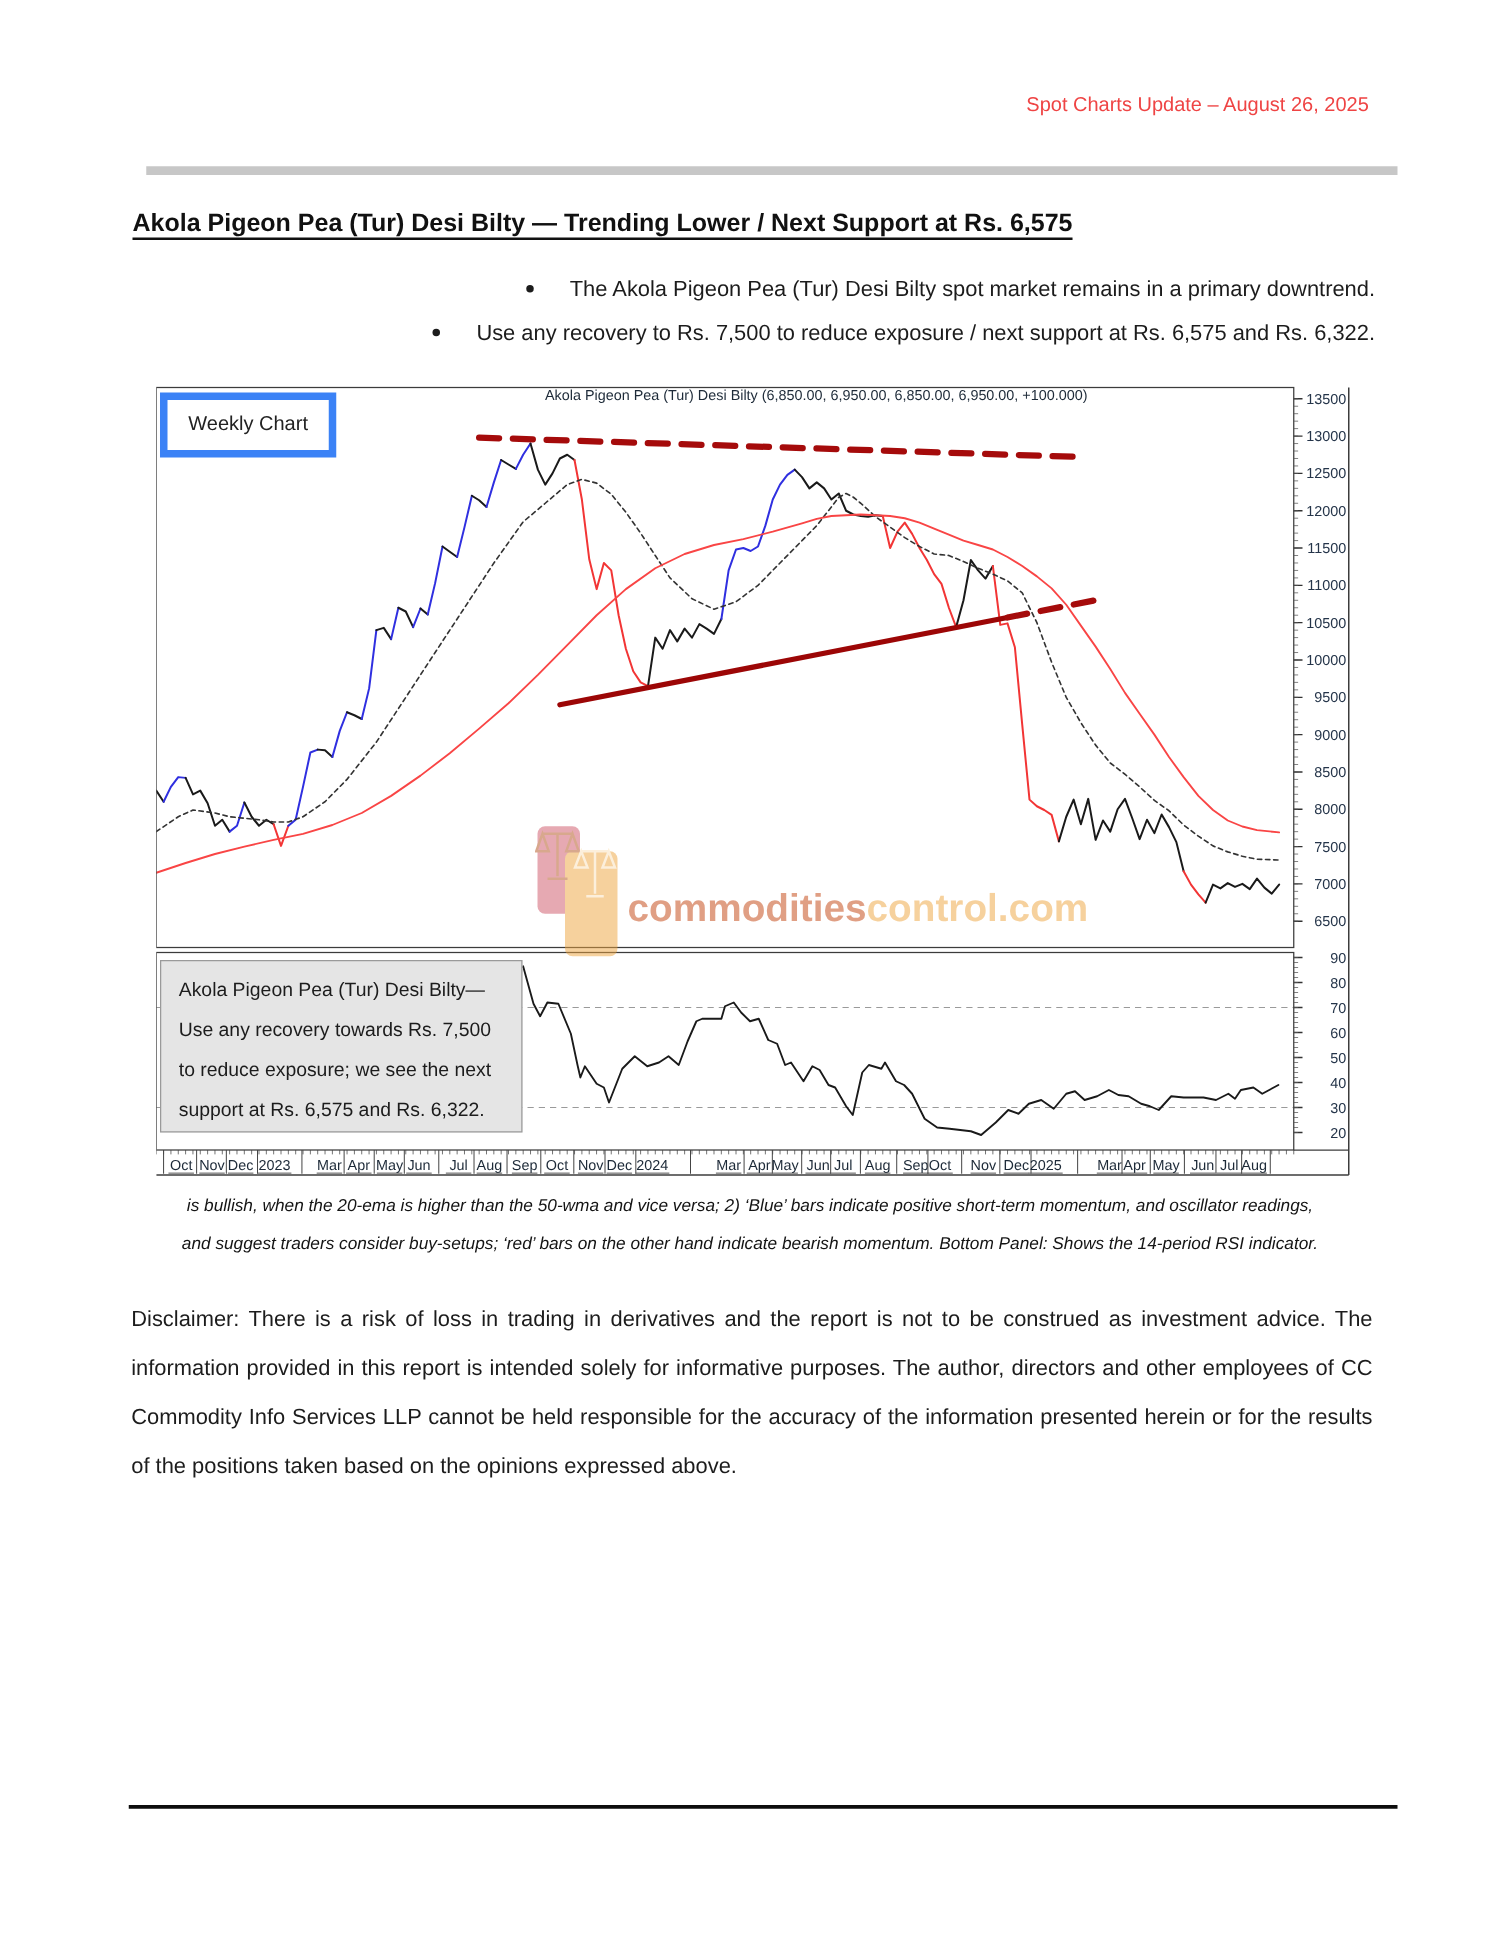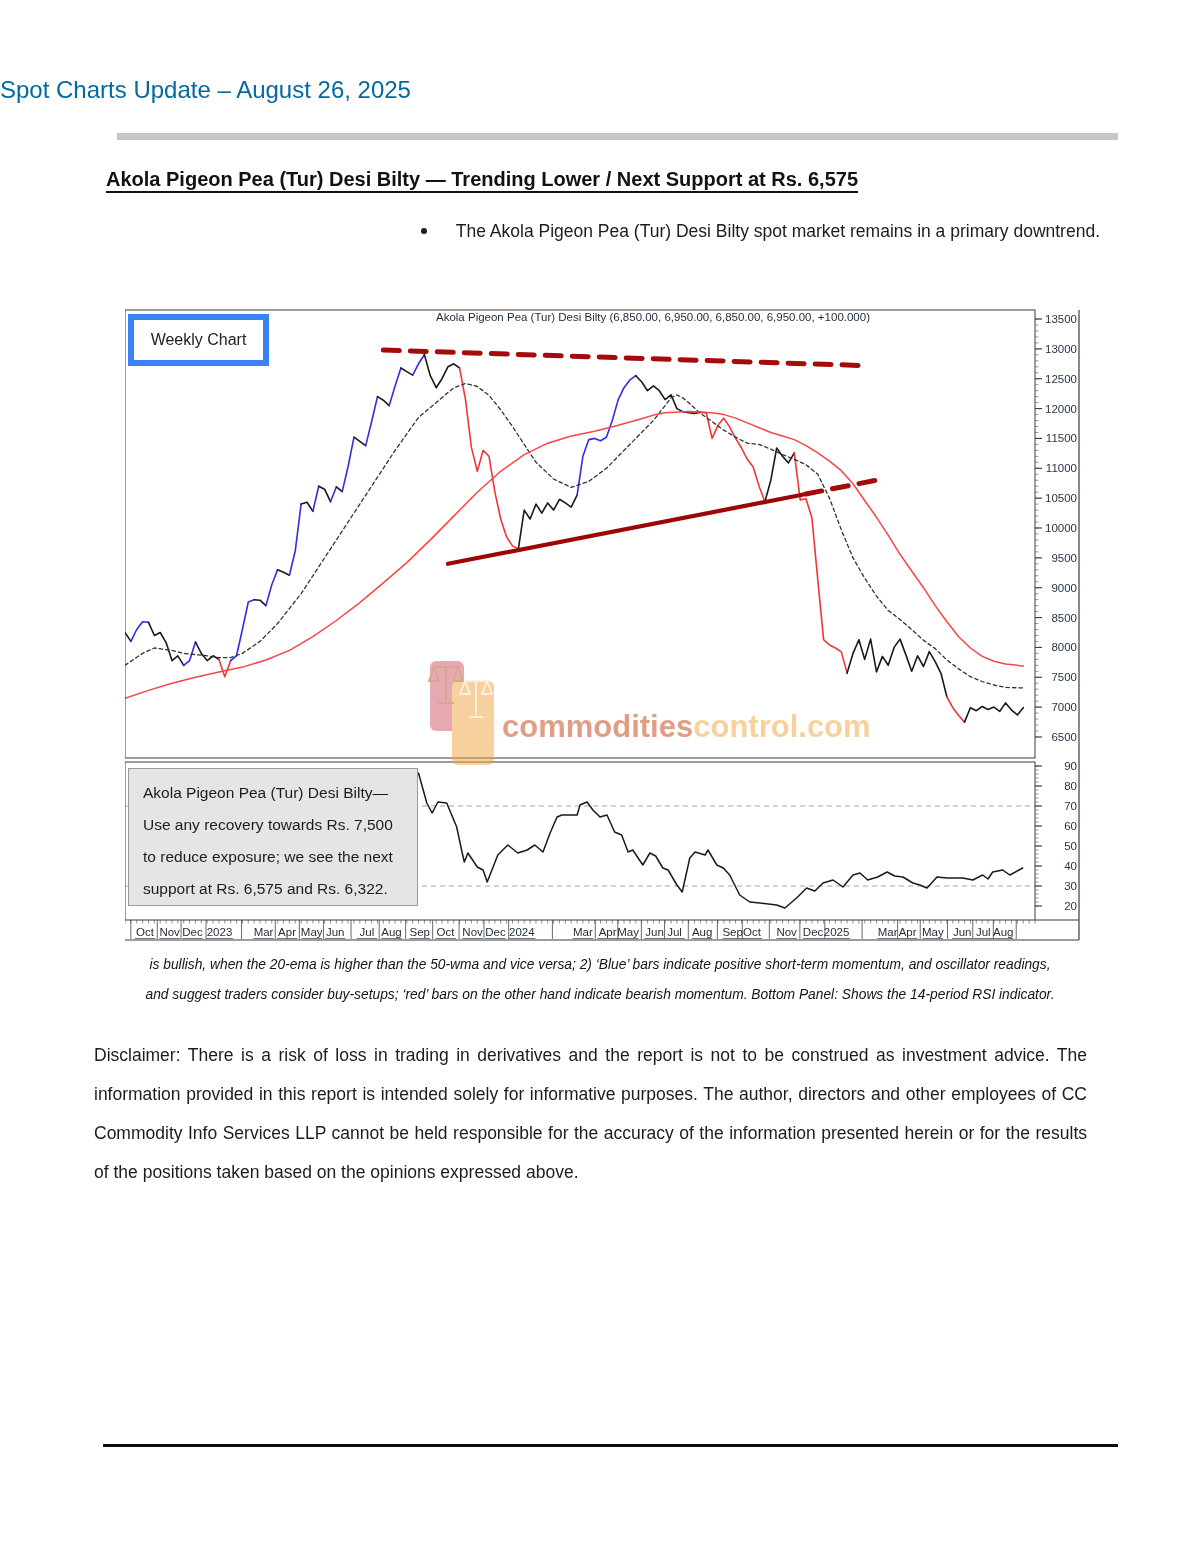--- a/index.html
+++ b/index.html
@@ -1,20 +1,20 @@
 <!DOCTYPE html>
 <html><head>
 <meta charset="utf-8">
 <style>
   html,body{margin:0;padding:0;background:#ffffff;}
   .page{position:relative;width:1200px;height:1553px;background:#fff;
         font-family:"Liberation Sans",sans-serif;color:#1c1c1c;overflow:hidden;}
 
-  .doc-header{position:absolute;top:76px;left:0;right:105px;text-align:left;
-              font-size:24px;color:#0369a1;}
+  .doc-header{position:absolute;top:76px;left:0;right:105px;text-align:right;
+              font-size:16px;color:#ef4444;}
   .divider{position:absolute;top:133px;left:117px;width:1001px;height:7px;background:#c7c7c7;}
 
   .section-title{position:absolute;top:168px;left:106px;font-size:20px;font-weight:bold;color:#111;
                  text-decoration:underline;text-underline-offset:5px;text-decoration-thickness:1.5px;text-align:center;}
 
   .bullets{position:absolute;top:220px;left:140px;width:960px;}
   .bullet-row{display:flex;align-items:flex-start;margin-bottom:13px;font-size:17.5px;line-height:22px;color:#1c1c1c;justify-content:flex-end;}
   .bullet-dot{width:6px;height:6px;border-radius:50%;background:#1c1c1c;margin:8px 29px 0 0;flex:0 0 6px;}
 
   .chart-wrap{position:absolute;top:308px;left:125px;width:957px;height:633px;}
@@ -35,39 +35,43 @@
   .wm-rect-pink{position:absolute;left:2px;top:2px;width:34px;height:70px;border-radius:6px;background:#cf5668;}
   .wm-rect-orange{position:absolute;left:24px;top:22px;width:42px;height:84px;border-radius:6px;background:#eea43e;}
   .wm-scales{position:absolute;left:0;top:24px;}
   .wm-text{font-size:31px;font-weight:bold;letter-spacing:0;white-space:nowrap;margin-left:2px;margin-top:28px;}
   .wm-left{color:#c2410c;}
   .wm-right{color:#eea43e;margin-top:20px;}
 
   .note{position:absolute;top:950px;left:95px;width:1010px;text-align:center;
         font-style:italic;font-size:13.8px;line-height:30px;color:#141414;}
 
-  .disclaimer{position:absolute;top:1036px;left:94px;width:993px;font-size:17.5px;
+  .disclaimer{position:absolute;top:1036px;left:105px;width:993px;font-size:17.5px;
               line-height:39px;text-align:justify;color:#1c1c1c;}
 
   .bottom-rule{position:absolute;top:1444px;left:103px;width:1015px;height:3px;background:#0d0d0d;}
 </style>
 </head>
 <body>
 
 <div class="page">
 
   <div class="doc-header">Spot Charts Update – August 26, 2025</div>
   <div class="divider"></div>
 
   <div class="section-title">Akola Pigeon Pea (Tur) Desi Bilty — Trending Lower / Next Support at Rs. 6,575</div>
 
   <div class="bullets">
     <div class="bullet-row">
       <span class="bullet-dot"></span>
       <span>The Akola Pigeon Pea (Tur) Desi Bilty spot market remains in a primary downtrend.</span>
+    </div>
+    <div class="bullet-row">
+      <span class="bullet-dot"></span>
+      <span>Use any recovery to Rs. 7,500 to reduce exposure / next support at Rs. 6,575 and Rs. 6,322.</span>
     </div>
   </div>
 
   <div class="chart-wrap">
     <svg id="chart-svg" width="957" height="633" viewBox="0 0 957 633">
         <polyline points="0.0,324.5 5.9,333.4" fill="none" stroke="#1a1a1a" stroke-width="1.6" stroke-linejoin="round" stroke-linecap="round"></polyline>
         <polyline points="5.9,333.4 11.7,321.5 17.6,313.7 23.5,314.3" fill="none" stroke="#2f2fe0" stroke-width="1.6" stroke-linejoin="round" stroke-linecap="round"></polyline>
         <polyline points="23.5,314.3 29.4,327.5 35.2,324.5 41.1,334.6 47.0,352.6 52.8,347.8 58.7,357.3" fill="none" stroke="#1a1a1a" stroke-width="1.6" stroke-linejoin="round" stroke-linecap="round"></polyline>
         <polyline points="58.7,357.3 64.6,352.6 70.5,334.0" fill="none" stroke="#2f2fe0" stroke-width="1.6" stroke-linejoin="round" stroke-linecap="round"></polyline>
         <polyline points="70.5,334.0 76.3,345.4 82.2,352.6 88.1,347.8 93.9,351.4" fill="none" stroke="#1a1a1a" stroke-width="1.6" stroke-linejoin="round" stroke-linecap="round"></polyline>

